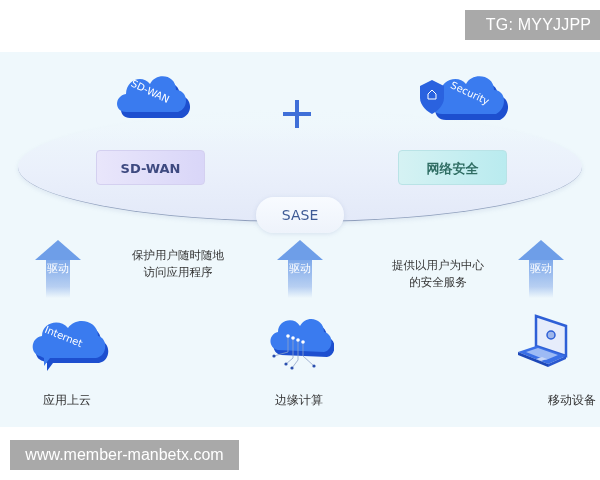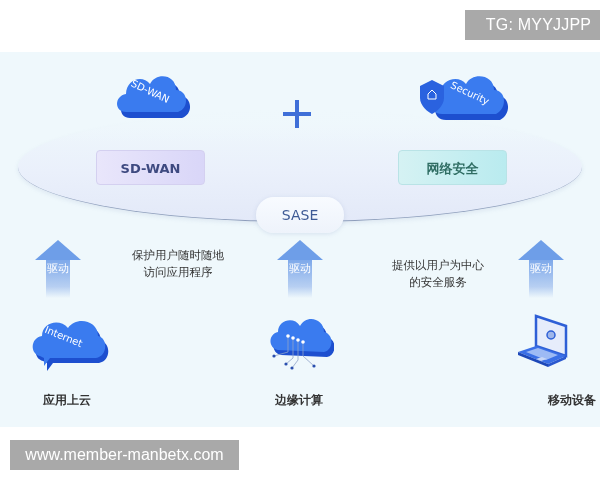--- a/index.html
+++ b/index.html
@@ -80,21 +80,21 @@
     position: absolute; left: 11px; top: 20px; width: 24px; height: 38px;
     background: linear-gradient(180deg, #7ea9ea 0%, #b7cff2 70%, rgba(239,248,252,0.2) 100%);
     color: #ffffff; font-size: 11px; line-height: 13px; text-align: center;
     padding-top: 2px; writing-mode: horizontal-tb;
   }
 
   .desc {
     position: absolute; font-size: 11.5px; line-height: 17px; color: #333; text-align: center;
   }
   .bottom-label {
-    position: absolute; font-size: 12px; color: #333; text-align: center; width: 80px; font-weight: bold;
+    position: absolute; font-size: 12px; color: #333; text-align: center; width: 80px;
   }
 </style>
 </head>
 <body>
 
 <div class="watermark-top">TG: MYYJJPP</div>
 
 <div class="panel">
 
   <div class="dome"></div>

